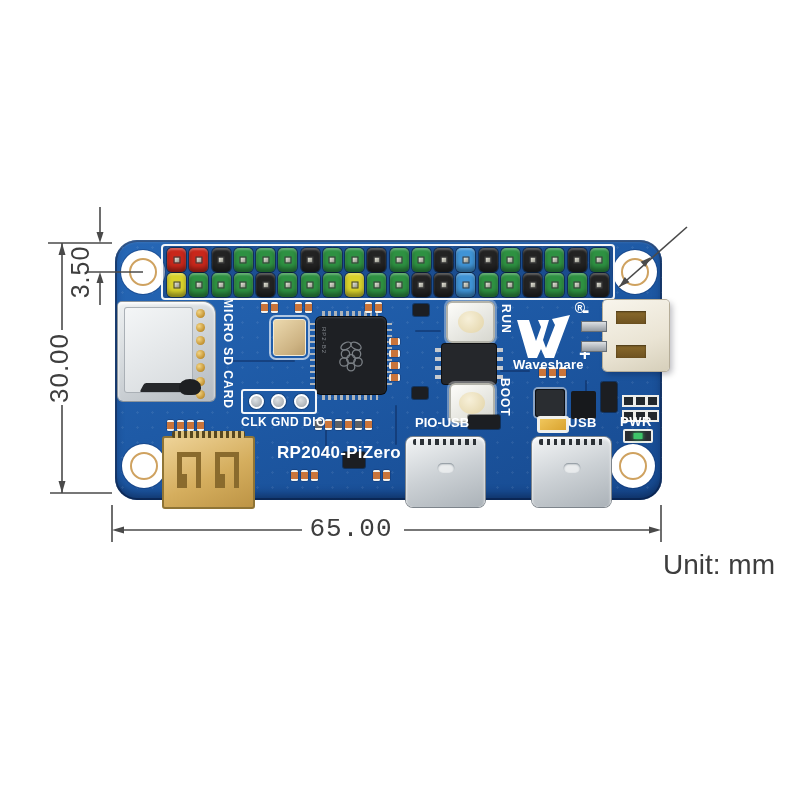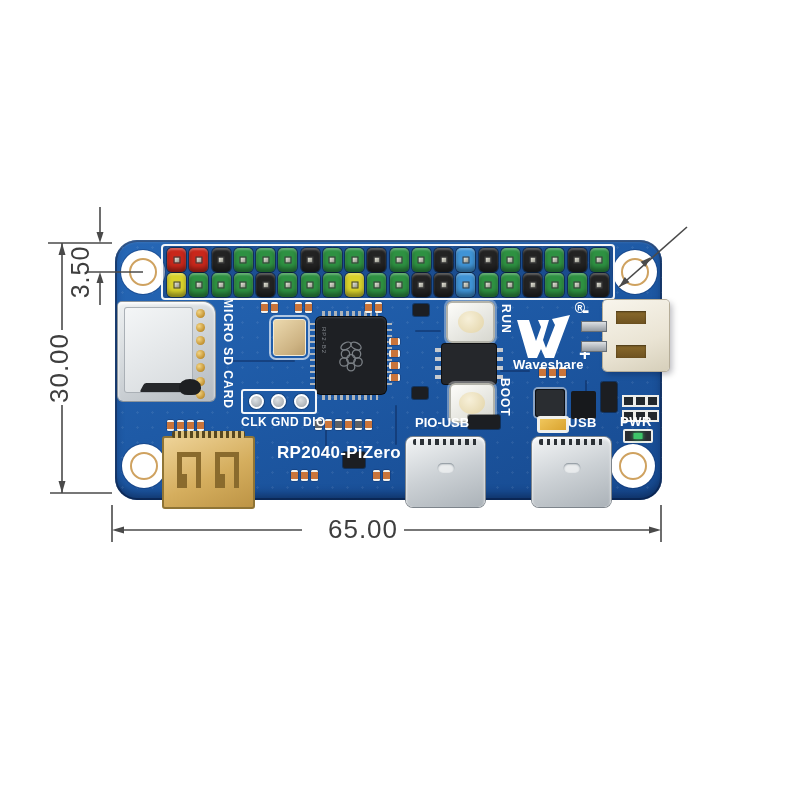--- a/index.html
+++ b/index.html
@@ -529,14 +529,15 @@
       <polygon points="62,493 58.5,481 65.5,481"></polygon>
       <polygon points="112,530 124,526.5 124,533.5"></polygon>
       <polygon points="661,530 649,526.5 649,533.5"></polygon>
       <polygon points="651,257 645.2,266.9 640.6,261.7"></polygon>
       <polygon points="619,287 629.4,282.3 624.8,277.1"></polygon>
     </g>
   </svg>
 
   <div class="dim-label rot" style="left:80px;top:272px;font-size:25px;">3.50</div>
   <div class="dim-label rot" style="left:59px;top:368px;">30.00</div>
-  <div class="dim-label ctr" style="left:363px;top:529px;">65.00</div>
+  <div class="dim-label ctr" style="left:351px;top:529px;font-family:Liberation Mono, monospace;">65.00</div>
+  <div class="dim-label" style="left:663px;top:549px;font-size:28px;letter-spacing:0;">Unit: mm</div>
 </div>
 
 </body></html>

